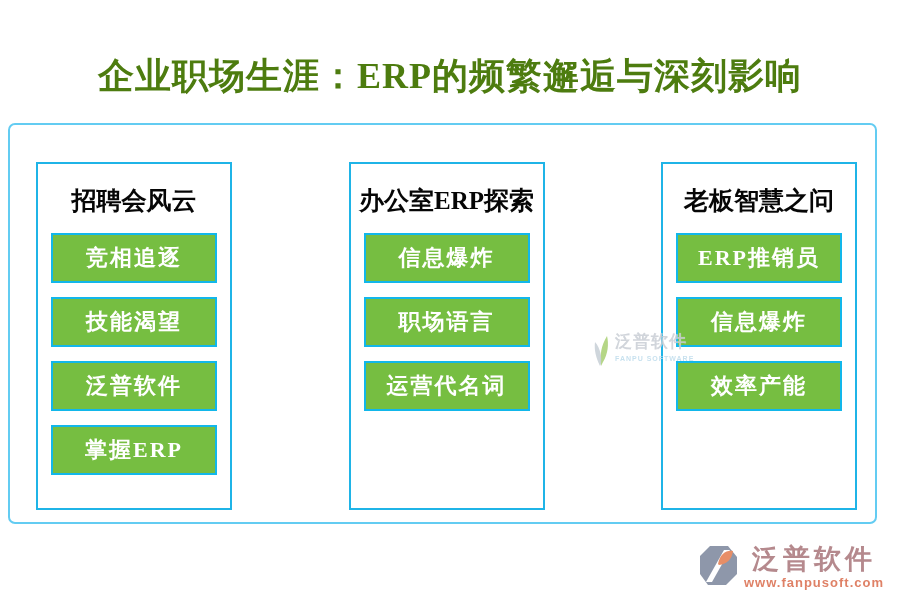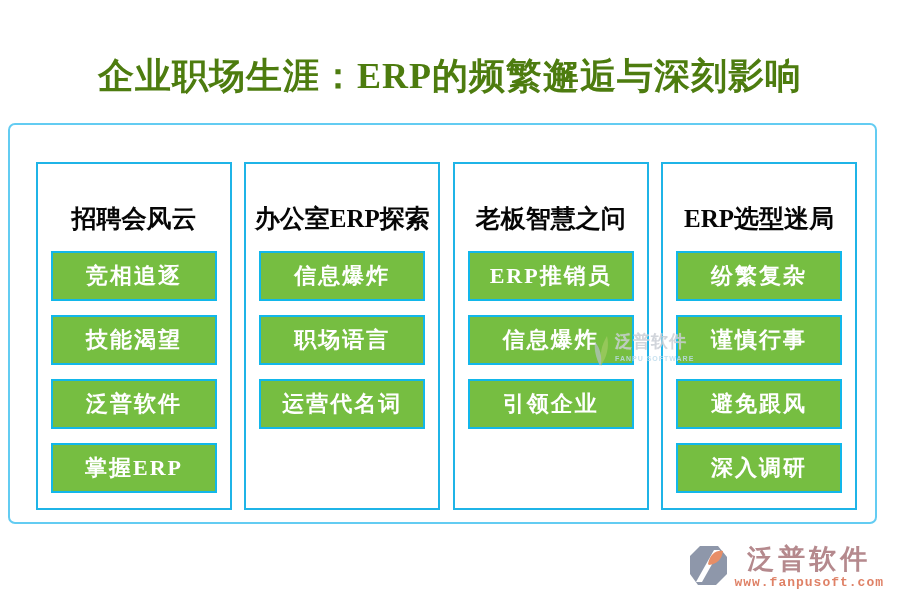--- a/index.html
+++ b/index.html
@@ -42,21 +42,21 @@
     justify-content: space-between;
   }
   .column {
     width: 196px;
     height: 348px;
     background: #ffffff;
     border: 2px solid #1fb4e7;
     display: flex;
     flex-direction: column;
     align-items: center;
-    padding-top: 39px;
+    padding-top: 21px;
   }
   .col-header {
     font-size: 25px;
     font-weight: bold;
     color: #060606;
     white-space: nowrap;
     height: 32px;
     line-height: 32px;
   }
   .btn-stack {
@@ -119,21 +119,21 @@
   .fl-text-col { display: flex; flex-direction: column; align-items: center; }
   .fl-brand {
     font-size: 27px;
     font-weight: bold;
     color: #b5898d;
     letter-spacing: 4px;
     line-height: 30px;
     white-space: nowrap;
   }
   .fl-url {
-    font-family: Liberation Mono, monospace;
+    font-family: Liberation Sans, sans-serif;
     font-size: 13px;
     font-weight: bold;
     color: #df8166;
     letter-spacing: 1px;
     margin-top: 1px;
     white-space: nowrap;
   }
 </style>
 </head>
 <body>
@@ -161,33 +161,24 @@
       <div class="topic-btn">职场语言</div>
       <div class="topic-btn">运营代名词</div>
     </div>
   </div>
 
   <div class="column">
     <div class="col-header">老板智慧之问</div>
     <div class="btn-stack">
       <div class="topic-btn">ERP推销员</div>
       <div class="topic-btn">信息爆炸</div>
-      <div class="topic-btn">引领企业</div>
+      <div class="topic-btn">效率产能</div>
     </div>
   </div>
 
-  <div class="column">
-    <div class="col-header">ERP选型迷局</div>
-    <div class="btn-stack">
-      <div class="topic-btn">纷繁复杂</div>
-      <div class="topic-btn">谨慎行事</div>
-      <div class="topic-btn">避免跟风</div>
-      <div class="topic-btn">深入调研</div>
-    </div>
-  </div>
 
 </div>
 
 <div class="center-watermark">
   <span>
     <svg width="22" height="36" viewBox="0 0 22 36">
       <path d="M10 36 C 9 24, 10 16, 16 6 C 18 14, 17 24, 12 32 Z" fill="#9fca62" opacity="0.9"></path>
       <path d="M9 36 C 5 28, 3 20, 4 12 C 9 18, 11 26, 10 34 Z" fill="#b9c3cc" opacity="0.8"></path>
     </svg>
   </span>

